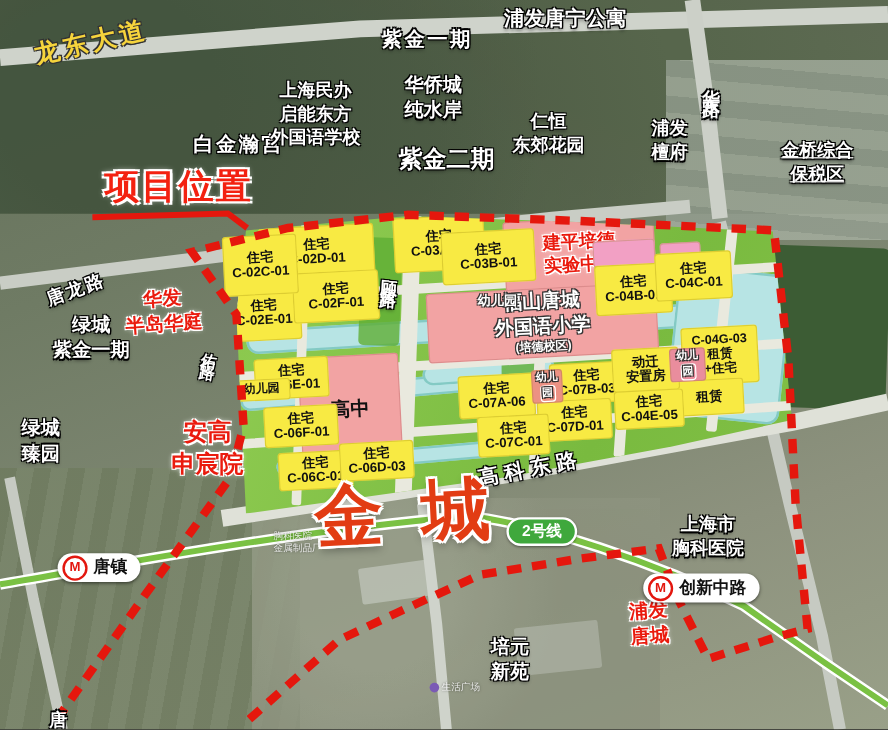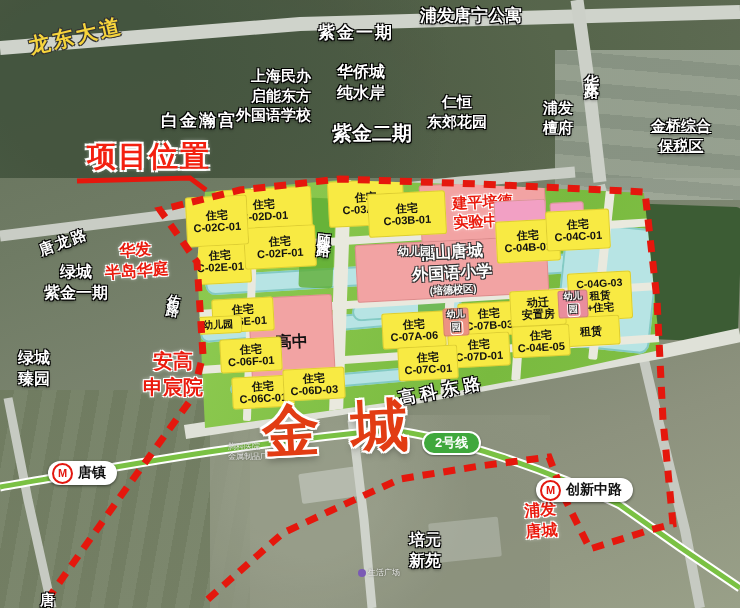--- a/index.html
+++ b/index.html
@@ -208,21 +208,21 @@
   <span class="wlabel" style="left:38px;top:232px;font-size:15px;letter-spacing:2px;transform:rotate(-20deg);">唐龙路</span>
   <span class="wlabel vtext" style="left:582px;top:62px;font-size:15px;">华东路</span>
   <span class="wlabel vtext" style="left:316px;top:222px;font-size:14px;transform:rotate(4deg);">顾唐路</span>
   <span class="wlabel vtext" style="left:166px;top:284px;font-size:13px;transform:rotate(9deg);">佑仁路</span>
   <span class="wlabel" style="left:398px;top:380px;font-size:17px;letter-spacing:5px;transform:rotate(-11deg);">高科东路</span>
   <span class="wlabel vtext" style="left:38px;top:578px;font-size:15px;">唐</span>
 
   <span class="wlabel" style="left:114px;top:110px;font-size:17px;letter-spacing:2px;margin-left:47px;">白金瀚宫</span>
   <span class="wlabel" style="left:318px;top:22px;font-size:17px;letter-spacing:2px;">紫金一期</span>
   <span class="wlabel" style="left:420px;top:5px;font-size:17px;">浦发唐宁公寓</span>
-  <div class="wlabel" style="left:215px;top:66px;font-size:15px;white-space:normal;width:96px;text-align:right;">
+  <div class="wlabel" style="left:215px;top:66px;font-size:15px;white-space:normal;width:96px;">
     <div>上海民办</div>
     <div>启能东方</div>
     <div>外国语学校</div>
     </div>
   <div class="wlabel" style="left:326px;top:62px;font-size:16px;white-space:normal;width:70px;">
     <div>华侨城</div>
     <div>纯水岸</div>
     </div>
   <span class="wlabel" style="left:332px;top:120px;font-size:20px;">紫金二期</span>
   <div class="wlabel" style="left:424px;top:92px;font-size:15px;white-space:normal;width:66px;">
@@ -238,20 +238,24 @@
     <div>保税区</div>
     </div>
   <div class="wlabel" style="left:36px;top:262px;font-size:16px;white-space:normal;width:80px;">
     <div>绿城</div>
     <div>紫金一期</div>
     </div>
   <div class="wlabel" style="left:10px;top:348px;font-size:16px;white-space:normal;width:48px;">
     <div>绿城</div>
     <div>臻园</div>
     </div>
+  <div class="wlabel" style="left:550px;top:428px;font-size:15px;white-space:normal;width:80px;">
+    <div>上海市</div>
+    <div>胸科医院</div>
+    </div>
   <div class="wlabel" style="left:402px;top:530px;font-size:16px;white-space:normal;width:46px;">
     <div>培元</div>
     <div>新苑</div>
     </div>
 
   <div class="rlabel" style="left:96px;top:240px;font-size:16px;white-space:normal;width:80px;text-align:center;transform:rotate(-4deg);">
     <div>华发</div>
     <div>半岛华庭</div>
     </div>
   <div class="rlabel" style="left:140px;top:348px;font-size:20px;white-space:normal;width:66px;text-align:center;">

